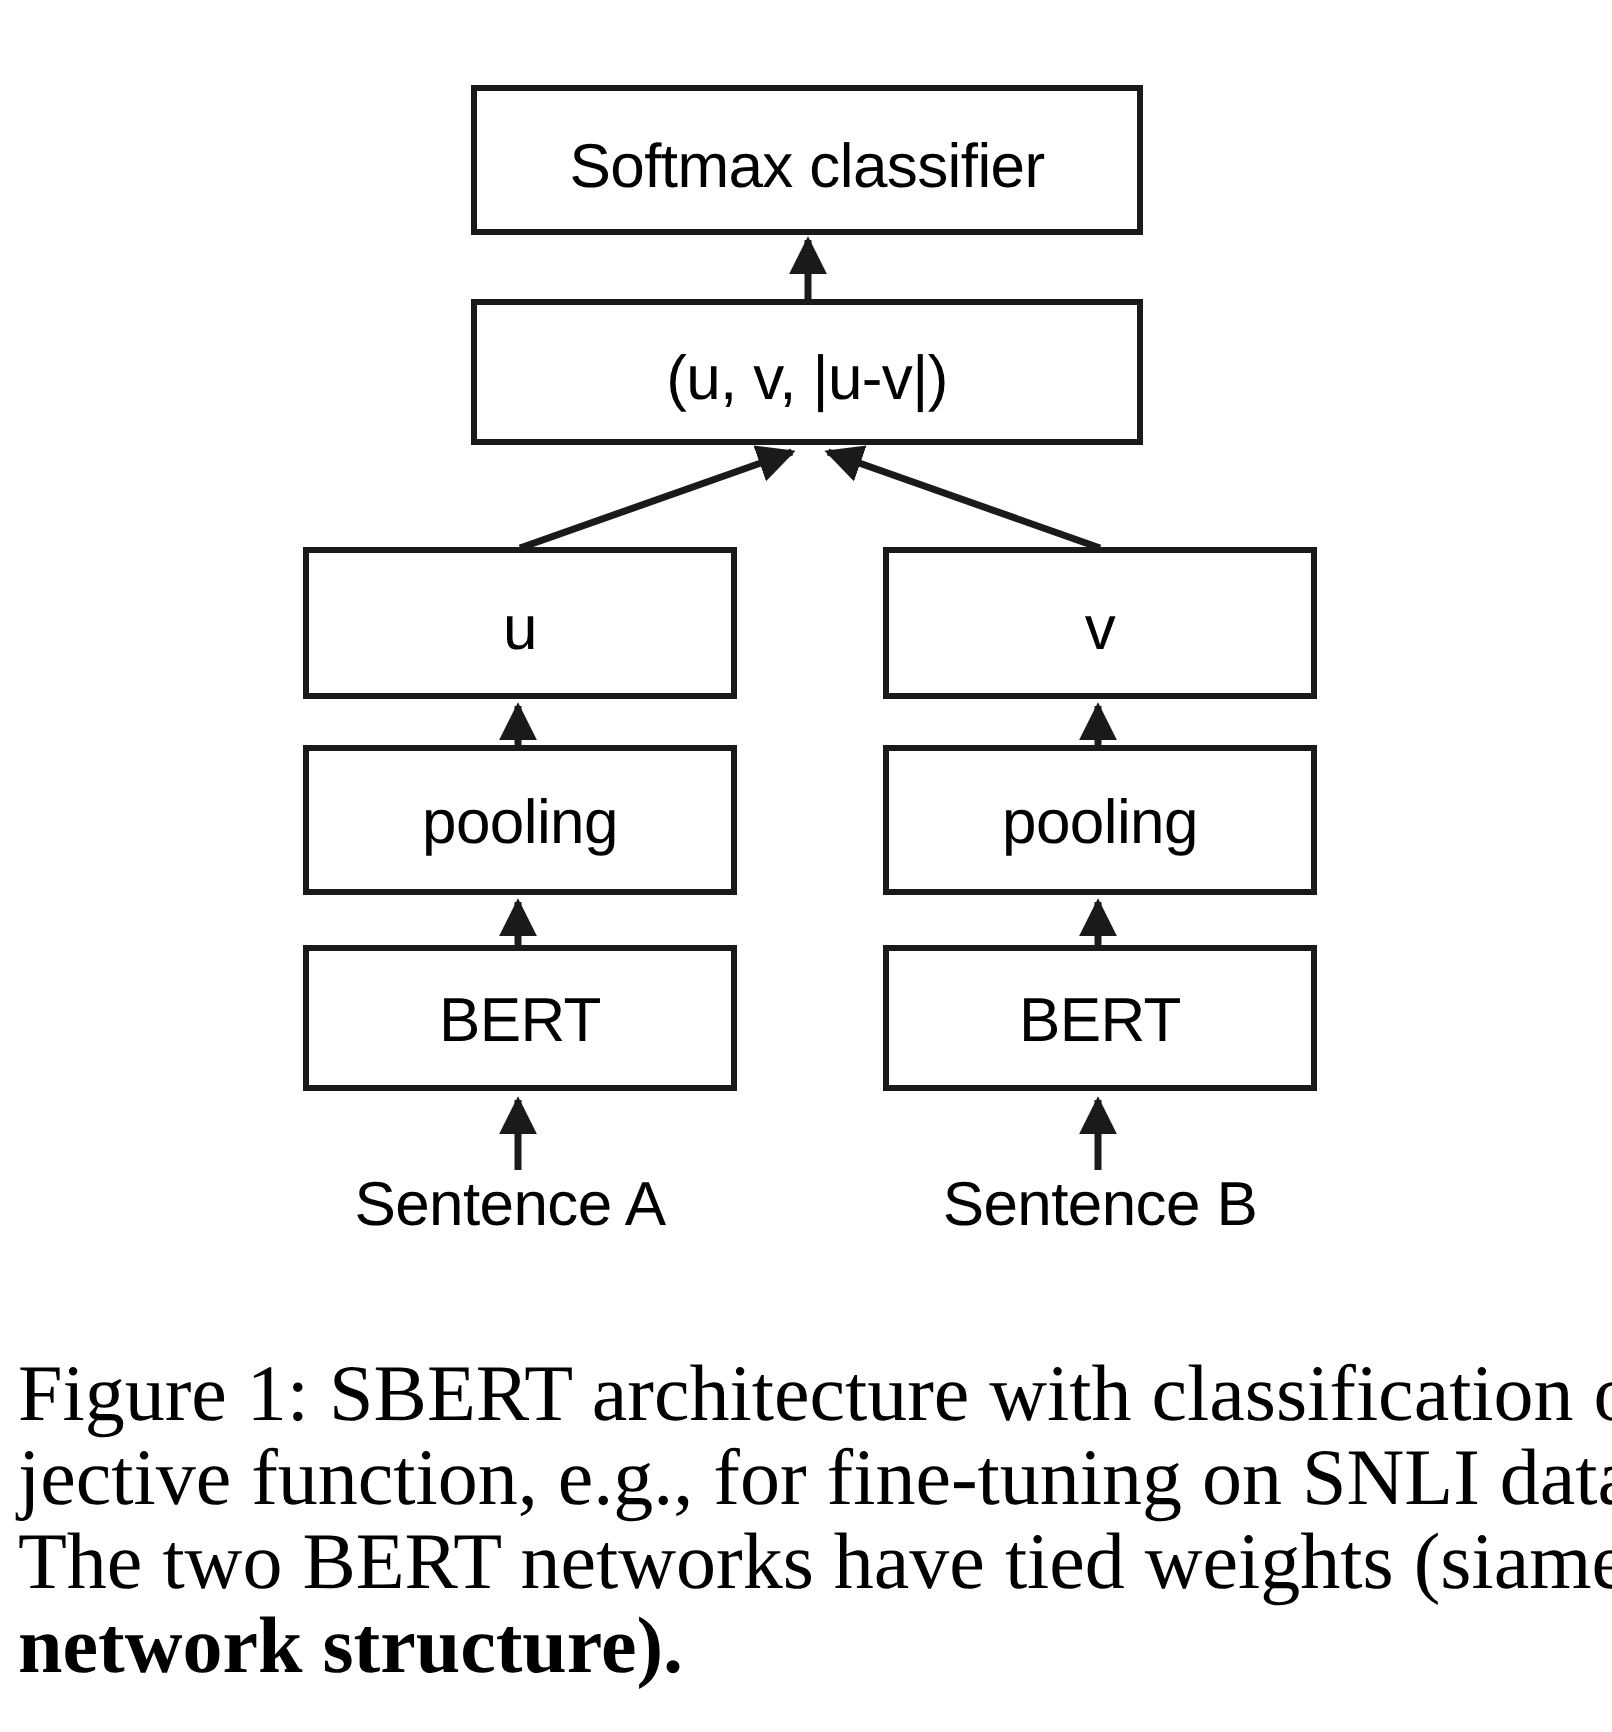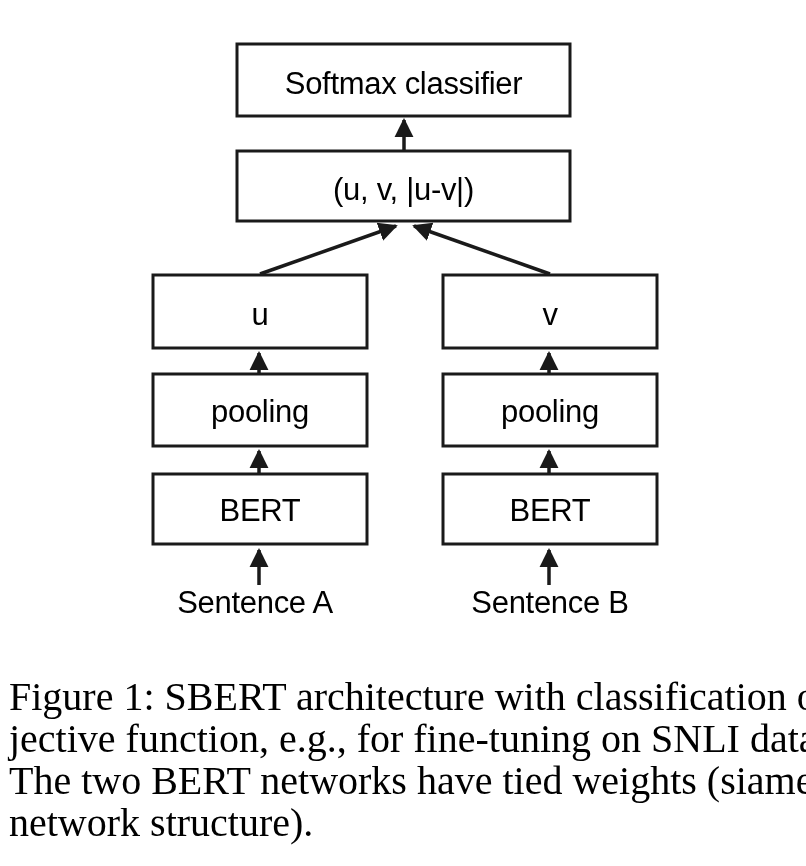--- a/index.html
+++ b/index.html
@@ -50,20 +50,21 @@
   .caption-line {
     height: 42px;
     white-space: nowrap;
     text-align: justify;
     text-align-last: justify;
   }
   .caption-line.last {
     text-align: left;
     text-align-last: left;
     white-space: normal;
+    font-weight: bold;
   }
 </style>
 </head>
 <body>
 
 <div class="page">
 
   <svg class="diagram-svg" width="806" height="660" viewBox="0 0 806 660">
     <defs>
       <marker id="arrowhead" viewBox="0 0 10 10" refX="9" refY="5" markerWidth="19" markerHeight="22" orient="auto-start-reverse" markerUnits="userSpaceOnUse">

